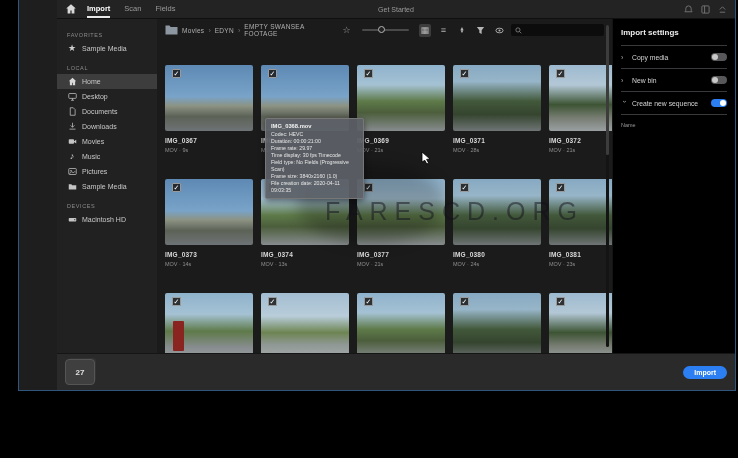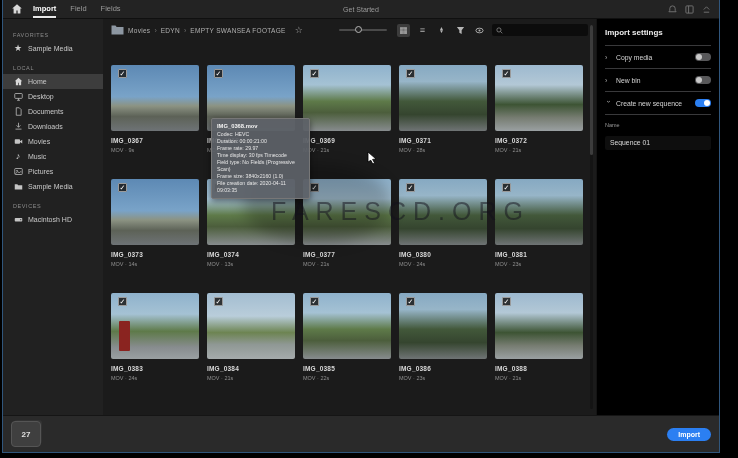--- a/index.html
+++ b/index.html
@@ -1,20 +1,20 @@
 <!DOCTYPE html>
 <html><head>
 <meta charset="utf-8">
 <style>
   html,body{margin:0;padding:0;background:#000;width:738px;height:458px;overflow:hidden;
     font-family:"Liberation Sans",sans-serif;-webkit-font-smoothing:antialiased;}
   .frame{position:relative;width:738px;height:458px;background:#000;}
-  .app{position:absolute;left:2px;top:0;width:718px;height:453px;background:#1e1e1e;
+  .app{position:absolute;left:18px;top:0;width:718px;height:391px;background:#1e1e1e;
     border-left:1px solid #30567c;border-right:1px solid #30567c;border-bottom:1px solid #30567c;
-    box-sizing:border-box;overflow:hidden;display:flex;flex-direction:column;}
+    box-sizing:border-box;overflow:hidden;display:flex;flex-direction:column;padding-left:38px;}
   
   .titlebar{height:18px;min-height:18px;background:#232323;border-bottom:1px solid #101010;
     display:flex;align-items:center;padding:0 8px;position:relative;}
   .home-ic{width:12px;height:12px;display:flex;align-items:center;justify-content:center;margin-right:10px;}
   .tabstrip{display:flex;gap:14px;align-items:center;height:100%;}
   .tab{font-size:7.5px;color:#9a9a9a;height:100%;display:flex;align-items:center;border-bottom:2px solid transparent;box-sizing:border-box;cursor:default;}
   .tab.active{color:#fff;font-weight:bold;border-bottom:2px solid #e8e8e8;}
   .tb-center{position:absolute;left:50%;top:50%;transform:translate(-50%,-50%);font-size:7px;color:#9a9a9a;}
   .tb-right{margin-left:auto;display:flex;gap:8px;opacity:.55;}
   .tb-right svg{width:9px;height:9px;}
@@ -115,21 +115,21 @@
       <span class="home-ic">
         <svg viewBox="0 0 12 12">
             <path d="M6 1.2L1.2 5.6h1.4V10.6h2.8V7.4h1.2v3.2h2.8V5.6h1.4z" fill="#d8d8d8"></path>
           </svg>
       </span>
       <div class="tabstrip">
           <div class="tab active">
     <span>Import</span>
   </div>
           <div class="tab">
-    <span>Field</span>
+    <span>Scan</span>
   </div>
           <div class="tab">
     <span>Fields</span>
   </div>
         </div>
       <span class="tb-center">Get Started</span>
       <div class="tb-right">
         <svg viewBox="0 0 10 10">
             <path d="M5 1a3 3 0 0 1 3 3v2l1 1.5H1L2 6V4a3 3 0 0 1 3-3z" fill="none" stroke="#bbb" stroke-width="1"></path>
           </svg>
@@ -456,21 +456,20 @@
     <span class="lbl">New bin</span>
     <span class="toggle"></span>
   </div>
             <div class="srow">
     <span class="chev open">›</span>
     <span class="lbl">Create new sequence</span>
     <span class="toggle on"></span>
   </div>
           </div>
         <div class="name-lbl">Name</div>
-        <input class="seq-input" value="Sequence 01" style="">
       </div>
     </div>
 
     <div class="bottombar">
       <div class="selchip">
         <span class="cnt">27</span>
       </div>
       <button class="import-btn">Import</button>
     </div>
 

